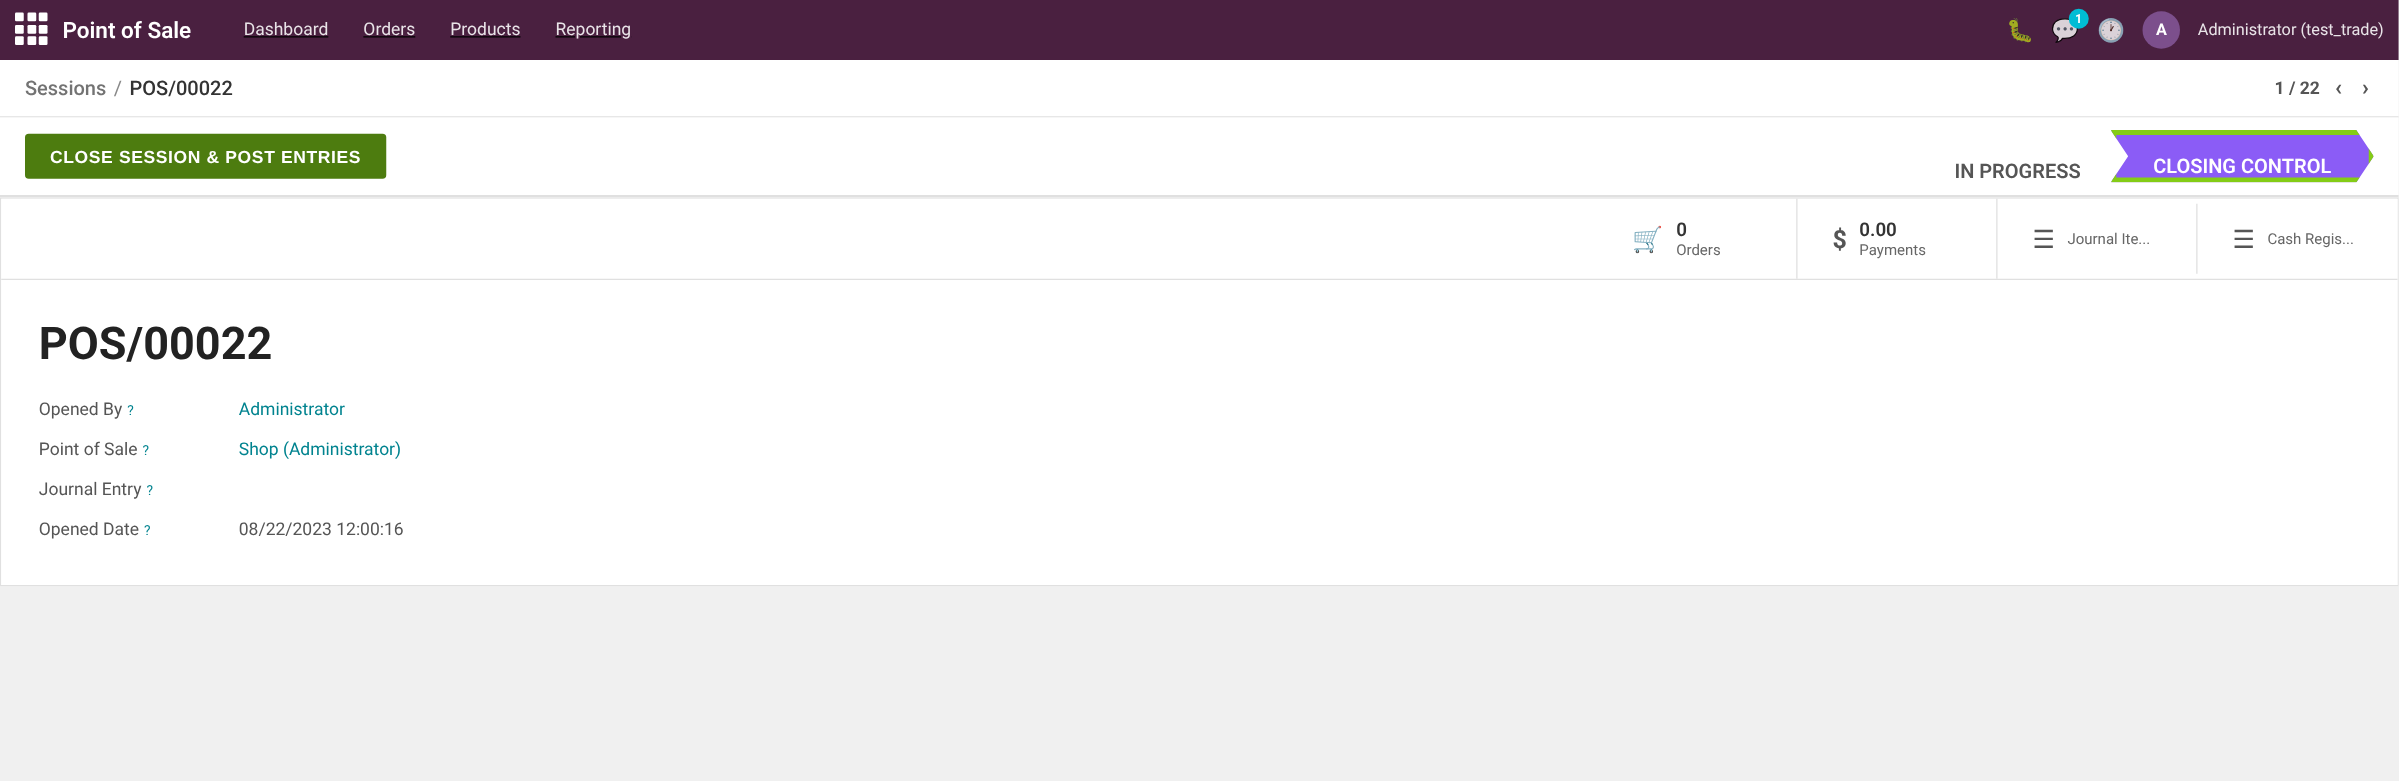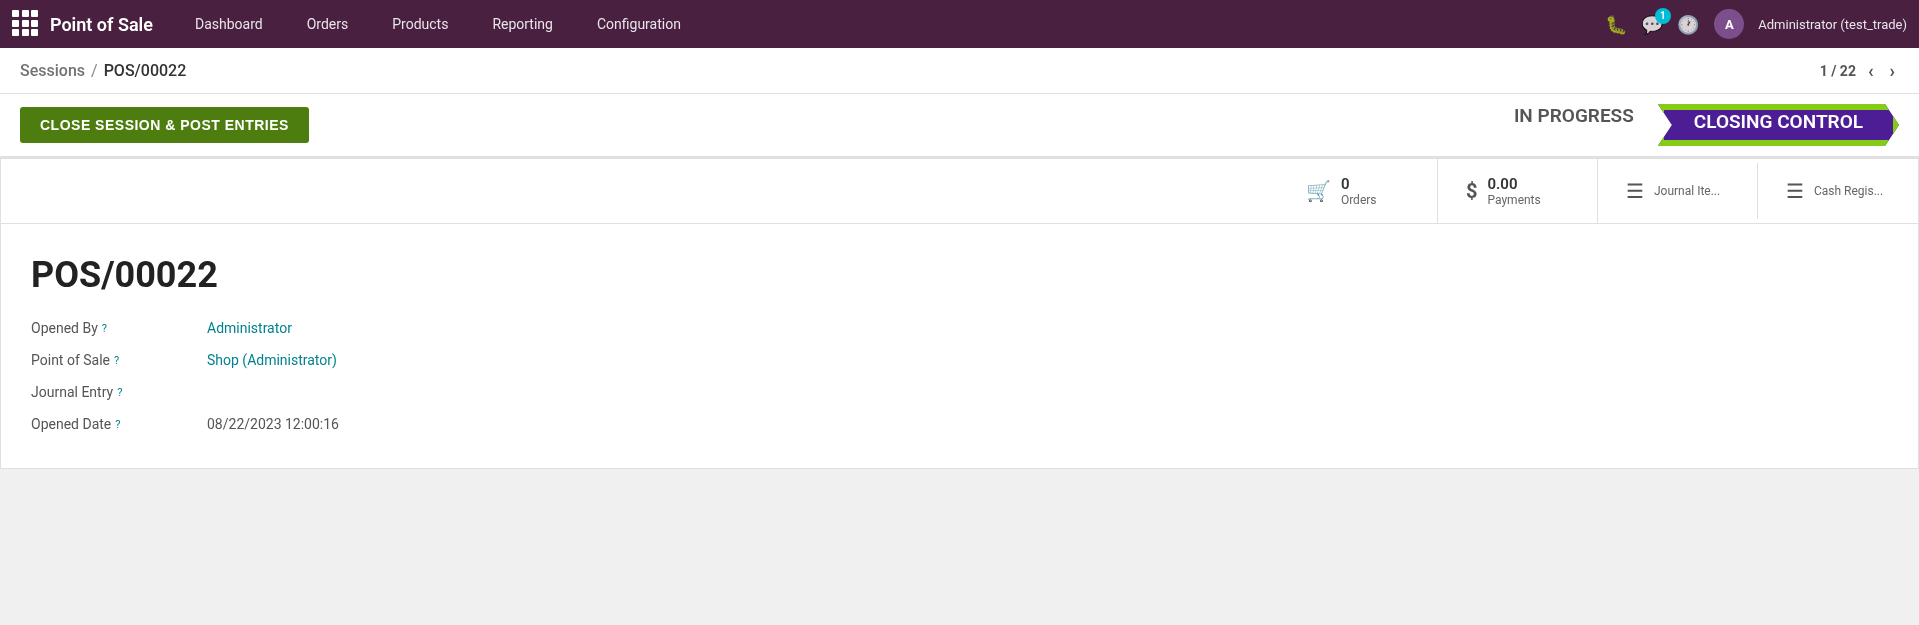--- a/index.html
+++ b/index.html
@@ -19,21 +19,21 @@
       display: grid; grid-template-columns: repeat(3,7px); grid-template-rows: repeat(3,7px);
       gap: 2.5px; margin-right: 10px; cursor: pointer;
     }
     .topnav-grid-icon span {
       background: white; border-radius: 1px; display: block;
     }
     .topnav-brand {
       color: white; font-size: 18px; font-weight: 600; margin-right: 28px; white-space: nowrap;
     }
     .topnav-menu {
-      display: flex; gap: 16px; flex: 1;
+      display: flex; gap: 0; flex: 1; text-decoration: underline;
     }
     .topnav-menu-item {
       color: rgba(255,255,255,0.88); font-size: 14px; padding: 0 14px; height: 48px;
       display: flex; align-items: center; cursor: pointer; white-space: nowrap;
     }
     .topnav-right {
       display: flex; align-items: center; gap: 14px; margin-left: auto;
     }
     .topnav-icon {
       color: rgba(255,255,255,0.8); font-size: 18px; cursor: pointer; position: relative;
@@ -86,30 +86,30 @@
       padding: 10px 20px; font-size: 14px; font-weight: 700;
       cursor: pointer; letter-spacing: 0.5px; border-radius: 3px;
       text-transform: uppercase;
     }
 
     
     .status-steps {
       display: flex; align-items: center; margin-left: auto; height: 42px;
     }
     .step {
-      display: flex; align-items: flex-start; height: 100%;
-      padding: 0 24px; font-size: 19px; font-weight: 600;
+      display: flex; align-items: flex-end; height: 100%;
+      padding: 0 24px; font-size: 16px; font-weight: 600;
       color: #888; background: white; position: relative; cursor: pointer;
     }
     .step-in-progress { color: #555; }
     .step-closing-control {
-      background: #4c1d95; color: white;
+      background: #8b5cf6; color: white;
       clip-path: polygon(0 0, calc(100% - 14px) 0, 100% 50%, calc(100% - 14px) 100%, 0 100%, 14px 50%);
       padding-left: 30px; padding-right: 30px;
-      border: 6px solid #84cc16;
+      border: 4px solid #84cc16;
     }
     .step-closed-posted { color: #555; }
 
     
     .main-content {
       background: #f0f0f0; padding: 0;
     }
     .content-card {
       background: white; margin: 0;
       border: 1px solid #e0e0e0;
@@ -133,21 +133,21 @@
     .stat-spacer { flex: 1; }
 
     
     .session-detail {
       padding: 30px 30px 20px 30px; background: white;
     }
     .session-id {
       font-size: 36px; font-weight: 700; color: #222; margin-bottom: 24px;
     }
     .field-row {
-      display: flex; align-items: baseline; margin-bottom: 16px; gap: 16px;
+      display: flex; align-items: baseline; margin-bottom: 16px; gap: 0;
     }
     .field-label {
       font-size: 14px; color: #555; min-width: 160px; display: flex; align-items: center; gap: 4px;
     }
     .field-help {
       color: #00838f; font-size: 11px; cursor: pointer;
     }
     .field-value {
       font-size: 14px; color: #00838f; cursor: pointer;
     }
@@ -167,21 +167,20 @@
     <span></span>
       <span></span>
       <span></span>
   </div>
   <span class="topnav-brand">Point of Sale</span>
   <div class="topnav-menu">
     <div class="topnav-menu-item">Dashboard</div>
     <div class="topnav-menu-item">Orders</div>
     <div class="topnav-menu-item">Products</div>
     <div class="topnav-menu-item">Reporting</div>
-    <div class="topnav-menu-item">Configuration</div>
   </div>
   <div class="topnav-right">
     <div class="topnav-icon">🐛</div>
     <div class="topnav-icon" style="position:relative;">
       💬
       <span class="badge">1</span>
     </div>
     <div class="topnav-icon">🕐</div>
     <div class="topnav-avatar">A</div>
     <span class="topnav-username">Administrator (test_trade)</span>

